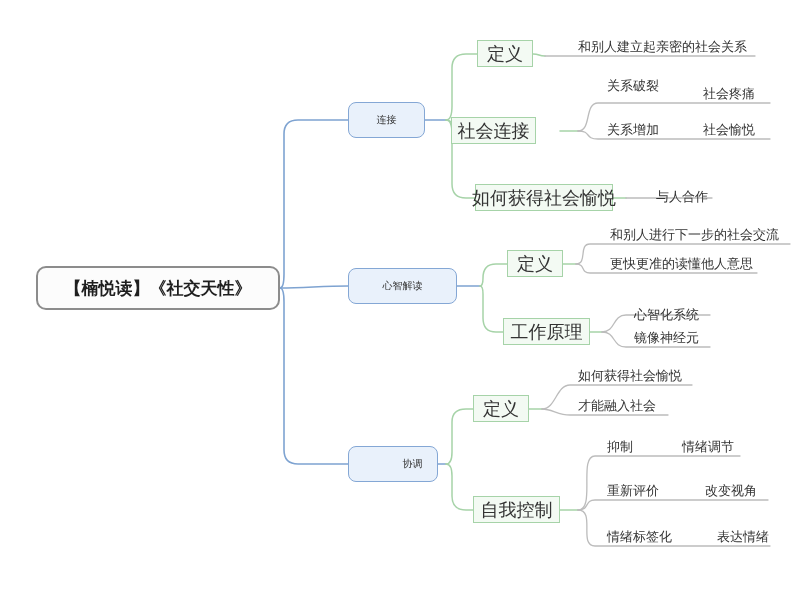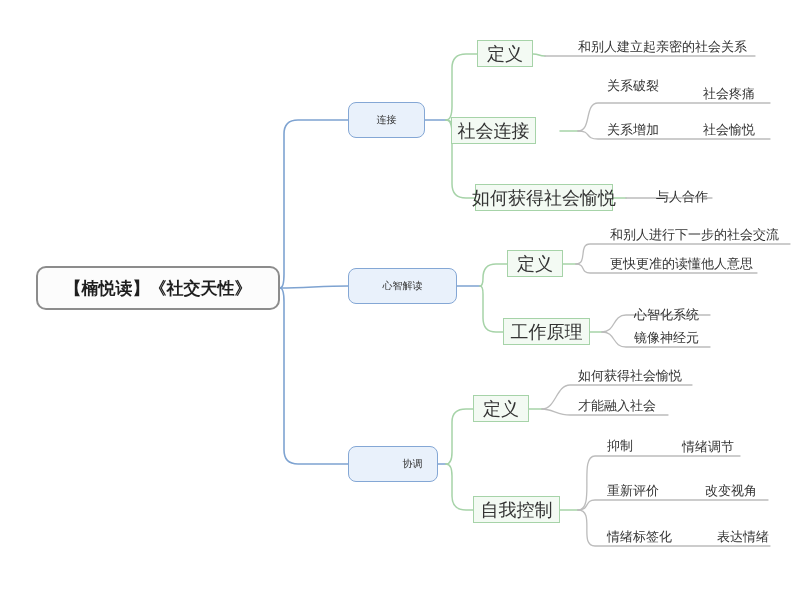--- a/index.html
+++ b/index.html
@@ -87,20 +87,20 @@
   <div class="leaf" style="left:703px;top:122px;">社会愉悦</div>
   <div class="leaf" style="left:656px;top:181px;margin-top:8px;">与人合作</div>
 
   <div class="leaf" style="left:610px;top:227px;">和别人进行下一步的社会交流</div>
   <div class="leaf" style="left:610px;top:256px;">更快更准的读懂他人意思</div>
   <div class="leaf" style="left:634px;top:298px;margin-top:9px;">心智化系统</div>
   <div class="leaf" style="left:634px;top:330px;">镜像神经元</div>
 
   <div class="leaf" style="left:578px;top:368px;">如何获得社会愉悦</div>
   <div class="leaf" style="left:578px;top:398px;">才能融入社会</div>
-  <div class="leaf" style="left:607px;top:439px;font-family:Liberation Mono, monospace;">抑制</div>
+  <div class="leaf" style="left:607px;top:439px;">抑制</div>
   <div class="leaf" style="left:682px;top:439px;">情绪调节</div>
   <div class="leaf" style="left:607px;top:483px;">重新评价</div>
   <div class="leaf" style="left:705px;top:483px;">改变视角</div>
   <div class="leaf" style="left:607px;top:529px;">情绪标签化</div>
   <div class="leaf" style="left:717px;top:529px;">表达情绪</div>
 
 </div>
 
 </body></html>

